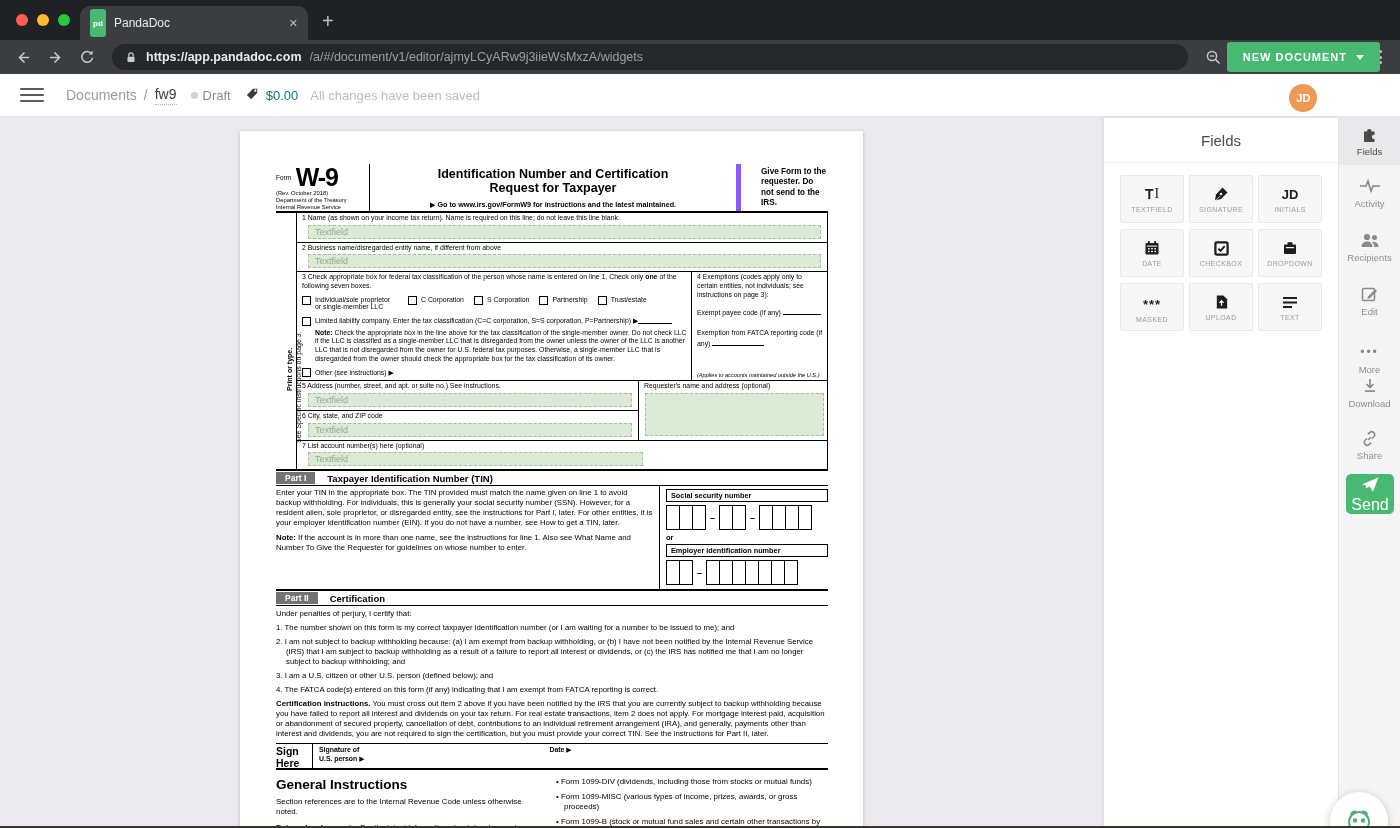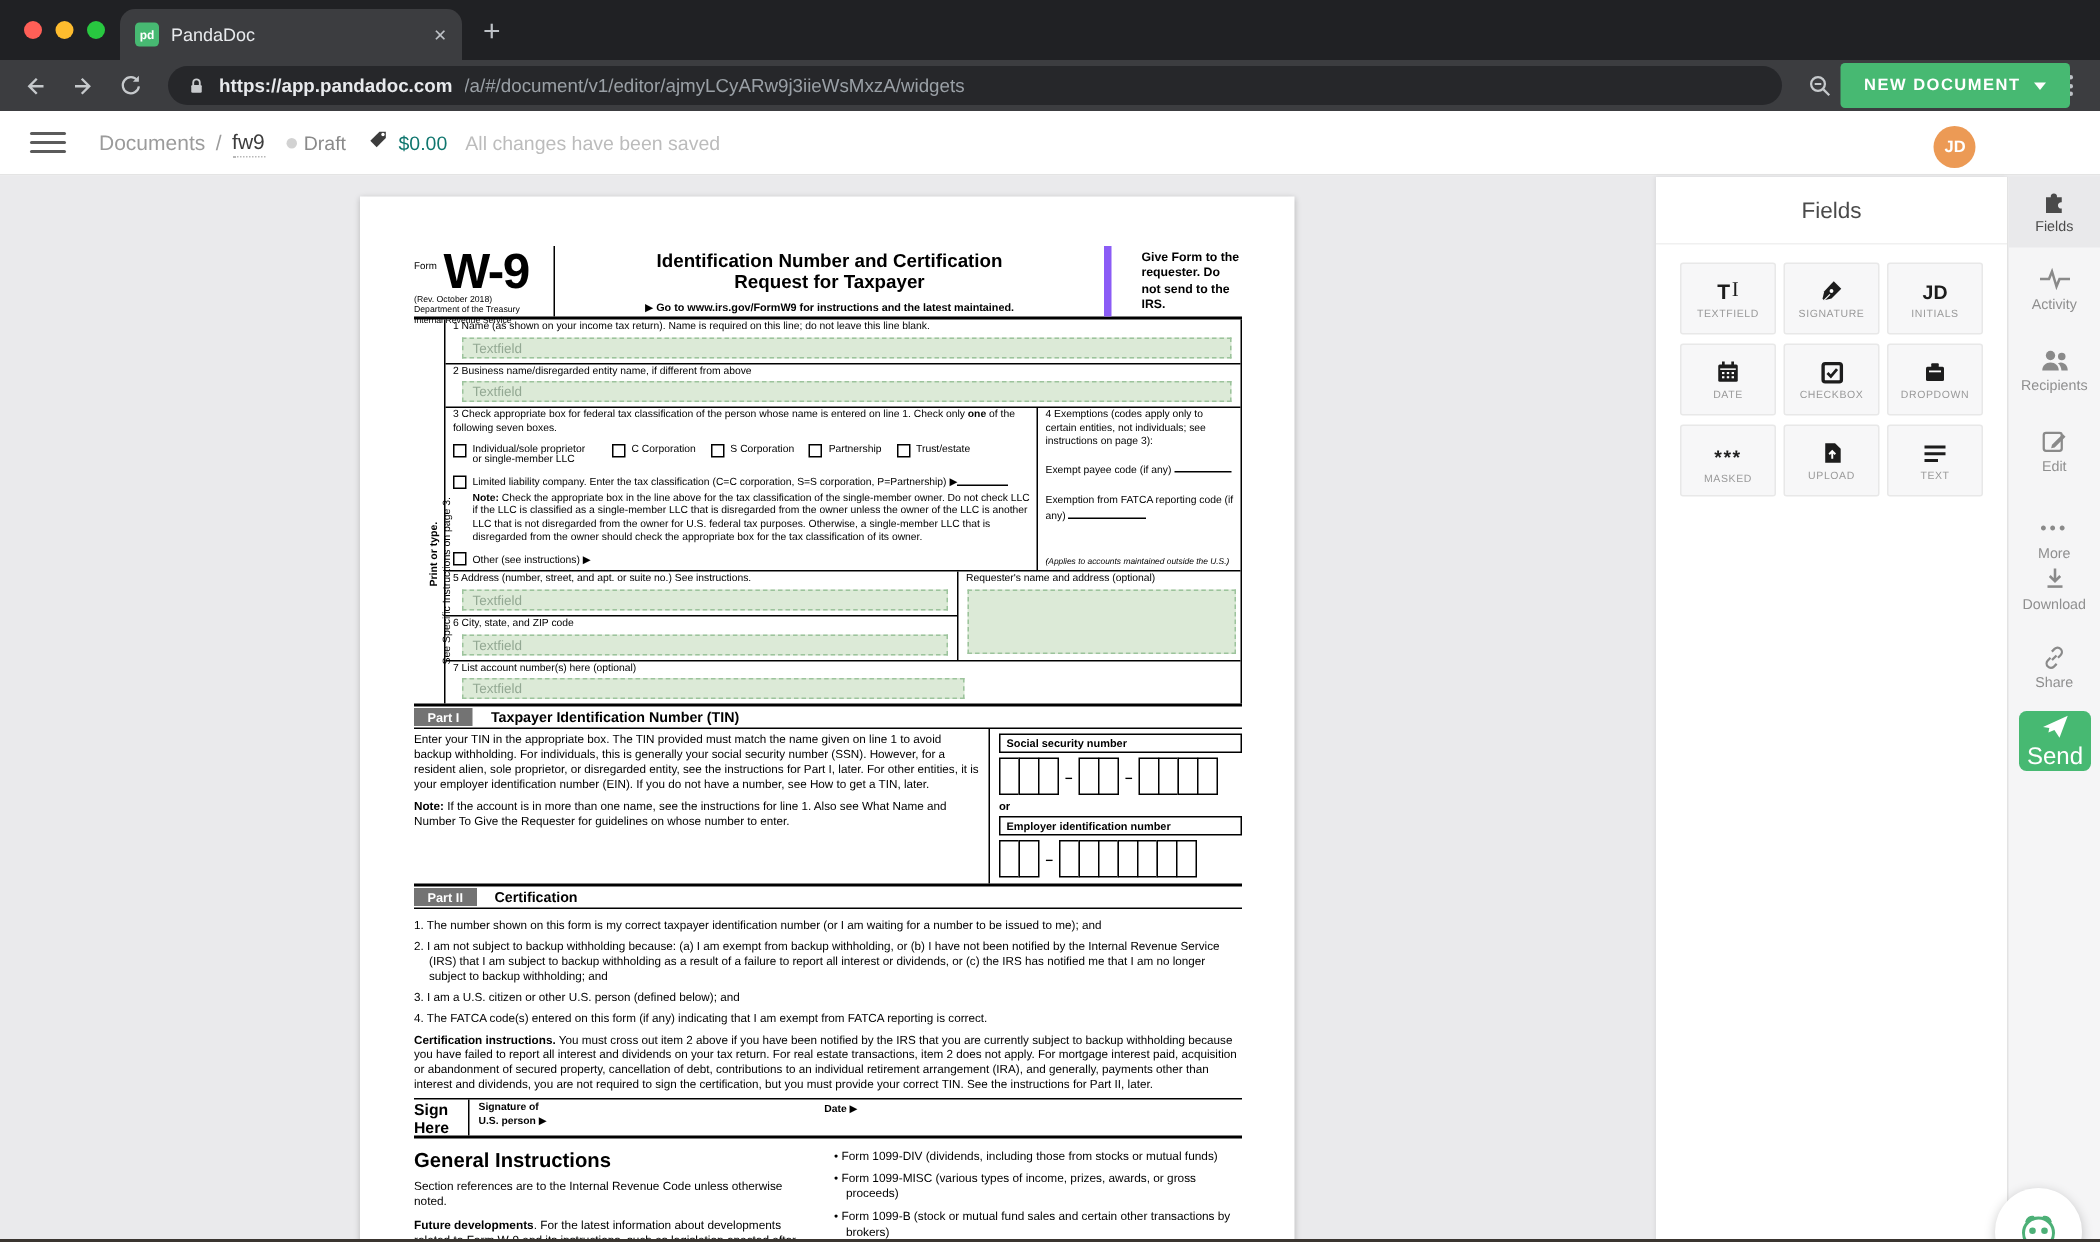--- a/index.html
+++ b/index.html
@@ -6,21 +6,21 @@
   html,body { width:1400px; height:828px; overflow:hidden; }
   body { font-family:"Liberation Sans","DejaVu Sans",sans-serif; position:relative; background:#eaeaec; }
 
   
   .tabstrip { height:40px; background:#202124; display:flex; align-items:flex-end; position:relative; }
   .traffic { position:absolute; top:14px; left:16px; display:flex; gap:9px; }
   .traffic span { width:12px; height:12px; border-radius:50%; display:block; }
   .t-red{background:#ff5f57}.t-yellow{background:#febc2e}.t-green{background:#28c840}
   .tab { margin-left:80px; width:228px; height:34px; background:#3c3d40; border-radius:10px 10px 0 0;
          display:flex; align-items:center; padding:0 10px; gap:8px; }
-  .favicon { width:16px; height:16px; background:#47b972; border-radius:3px; color:#fff; font-size:8px;
+  .favicon { width:16px; height:28px; background:#47b972; border-radius:3px; color:#fff; font-size:8px;
              font-weight:bold; display:flex; align-items:center; justify-content:center; }
   .tab-title { color:#e8eaed; font-size:12px; flex:1; }
   .tab-close { color:#bdc1c6; font-size:11px; cursor:default; }
   .newtab { color:#bdc1c6; font-size:20px; margin-left:14px; margin-bottom:7px; }
 
   .toolbar { height:34px; background:#3c3d40; display:flex; align-items:center; padding:0 10px; gap:6px; }
   .navbtn { width:26px; height:26px; display:flex; align-items:center; justify-content:center; }
   .urlpill { flex:1; height:26px; background:#26272a; border-radius:13px; display:flex; align-items:center;
              padding:0 12px; gap:8px; margin:0 6px; }
   .url-main { color:#e8eaed; font-size:12.5px; font-weight:bold; white-space:nowrap; }
@@ -53,21 +53,21 @@
 
   
   .content { position:absolute; top:118px; left:0; right:0; bottom:0; background:#eaeaec; }
   .page { position:absolute; left:240px; top:13px; width:623px; height:740px; background:#fff;
           box-shadow:0 1px 4px rgba(0,0,0,.22); padding:33px 35px 0 36px; color:#000; }
 
   
   .f-head { display:flex; border-bottom:2px solid #000; height:49px; }
   .f-head-left { width:94px; border-right:1px solid #000; padding:2px 4px 0 0; }
   .f-form-lbl { font-size:6.5px; display:inline-block; vertical-align:top; margin-top:8px; }
-  .f-w9 { font-size:33px; font-weight:bold; letter-spacing:-1px; display:inline-block; line-height:0.9; }
+  .f-w9 { font-size:25px; font-weight:bold; letter-spacing:-1px; display:inline-block; line-height:0.9; }
   .f-small { font-size:5.8px; line-height:1.25; }
   .f-head-mid { flex:1; text-align:center; padding-top:3px; }
   .f-title { font-size:12.5px; font-weight:bold; line-height:1.15; }
   .f-goto { font-size:7.2px; font-weight:bold; margin-top:4px; }
   .f-head-right { width:92px; border-left:5px solid #8b5cf6; padding:3px 0 0 20px; font-size:8.2px; font-weight:bold; line-height:1.25; }
 
   
   .t1 { position:relative; padding-left:20px; border-bottom:0; }
   .gutter { position:absolute; left:0; top:0; width:20px; height:237px; }
   .gutter span { position:absolute; white-space:nowrap; transform:rotate(-90deg); transform-origin:left top; font-size:7px; }
@@ -403,20 +403,21 @@
             <span class="cell"></span>
         </div>
       </div>
     </div>
 
     <div class="partbar">
       <span class="partlbl">Part II</span>
       <span class="parttitle">Certification</span>
     </div>
     <div class="p2body">
+      <div class="p2intro">Under penalties of perjury, I certify that:</div>
       <div class="certitem">1. The number shown on this form is my correct taxpayer identification number (or I am waiting for a number to be issued to me); and</div>
       <div class="certitem">2. I am not subject to backup withholding because: (a) I am exempt from backup withholding, or (b) I have not been notified by the Internal Revenue Service (IRS) that I am subject to backup withholding as a result of a failure to report all interest or dividends, or (c) the IRS has notified me that I am no longer subject to backup withholding; and</div>
       <div class="certitem">3. I am a U.S. citizen or other U.S. person (defined below); and</div>
       <div class="certitem">4. The FATCA code(s) entered on this form (if any) indicating that I am exempt from FATCA reporting is correct.</div>
       <div class="certpara"><b>Certification instructions.</b><span> You must cross out item 2 above if you have been notified by the IRS that you are currently subject to backup withholding because you have failed to report all interest and dividends on your tax return. For real estate transactions, item 2 does not apply. For mortgage interest paid, acquisition or abandonment of secured property, cancellation of debt, contributions to an individual retirement arrangement (IRA), and generally, payments other than interest and dividends, you are not required to sign the certification, but you must provide your correct TIN. See the instructions for Part II, later.</span></div>
     </div>
 
     <div class="signrow">
       <div class="signhere">
         <div>Sign</div>

